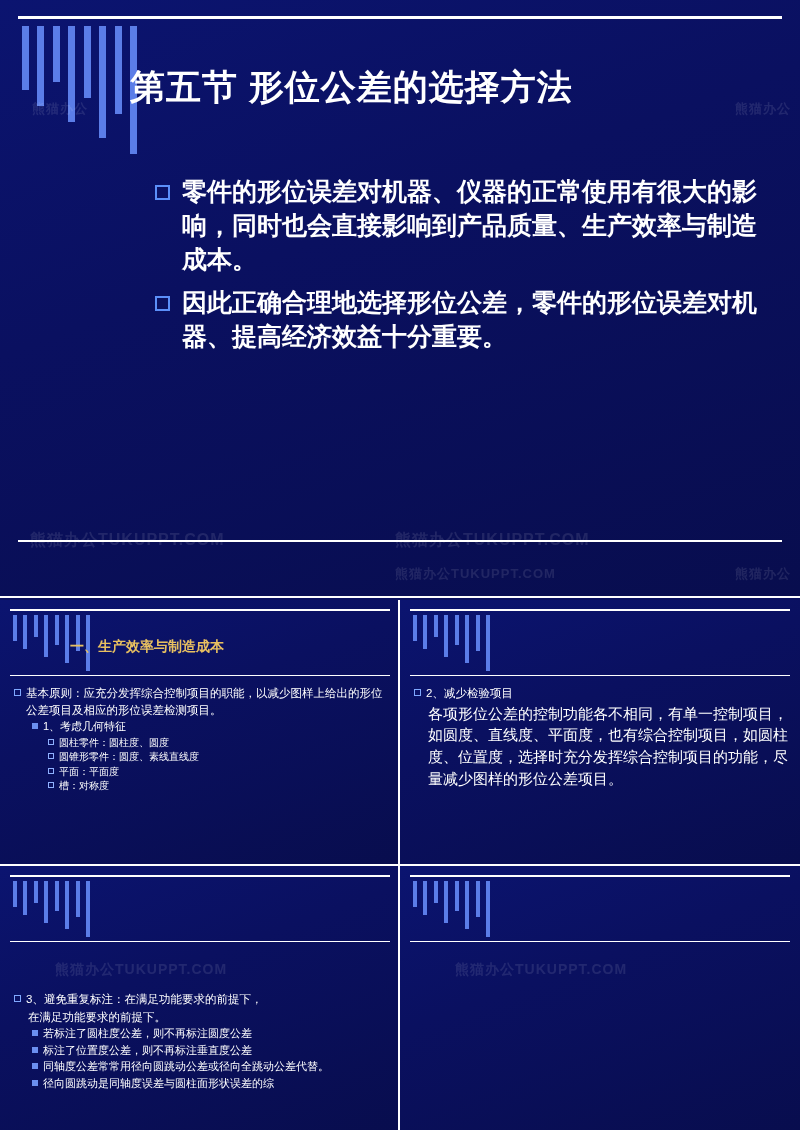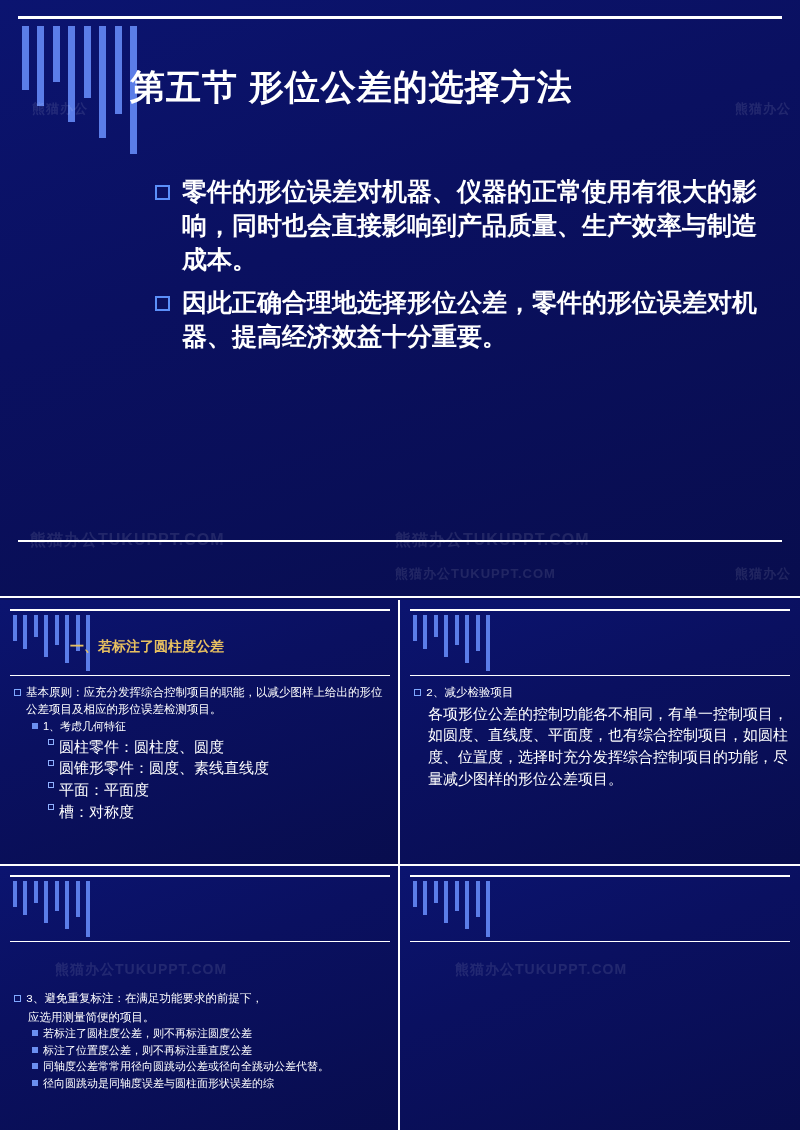--- a/index.html
+++ b/index.html
@@ -64,31 +64,31 @@
     color: #e8c060; font-size: 14px; font-weight: bold;
   }
   .quad .midrule {
     position: absolute; left: 10px; top: 75px; width: 380px; height: 1px;
     background: #ffffff;
   }
   .quad .body {
     position: absolute; left: 14px; top: 85px; width: 376px;
     color: #ffffff;
   }
-  .lvl1 { display: flex; align-items: flex-start; margin-bottom: 1px; font-family: Liberation Mono, monospace; }
+  .lvl1 { display: flex; align-items: flex-start; margin-bottom: 1px; }
   .lvl1 .m { flex: none; width: 7px; height: 7px; border: 1px solid #7fa8ff; margin-top: 4px; margin-right: 5px; }
   .lvl1 .t { font-size: 11.5px; line-height: 1.45; }
 
   .lvl2 { display: flex; align-items: flex-start; margin: 1px 0 1px 18px; }
   .lvl2 .m { flex: none; width: 6px; height: 6px; background: #6b8ff0; margin-top: 4px; margin-right: 5px; }
   .lvl2 .t { font-size: 11px; line-height: 1.4; }
 
   .lvl3 { display: flex; align-items: flex-start; margin: 0 0 0 34px; }
   .lvl3 .m { flex: none; width: 6px; height: 6px; border: 1px solid #8fb0ff; margin-top: 3px; margin-right: 5px; }
-  .lvl3 .t { font-size: 15px; line-height: 1.45; }
+  .lvl3 .t { font-size: 10px; line-height: 1.45; }
 
   .plain { font-size: 11.5px; line-height: 1.45; margin-left: 14px; }
   .plain-indent { font-size: 15px; line-height: 1.45; margin-left: 14px; }
 
   
   .bars span { display: inline-block; background: #5b7de8; vertical-align: top; }
   
   .wm {
     position: absolute; color: rgba(255,255,255,0.10);
     font-size: 16px; font-weight: bold; letter-spacing: 1px;
@@ -141,21 +141,21 @@
   <div class="bars">
     <span style="width:4px;height:26px;"></span>
     <span style="width:4px;height:34px;margin-left:2px;"></span>
     <span style="width:4px;height:22px;margin-left:2px;"></span>
     <span style="width:4px;height:42px;margin-left:2px;"></span>
     <span style="width:4px;height:30px;margin-left:2px;"></span>
     <span style="width:4px;height:48px;margin-left:2px;"></span>
     <span style="width:4px;height:36px;margin-left:2px;"></span>
     <span style="width:4px;height:56px;margin-left:2px;"></span>
   </div>
-  <div class="qtitle">一、若标注了圆柱度公差</div>
+  <div class="qtitle">一、生产效率与制造成本</div>
   <div class="midrule"></div>
 
   <div class="body">
     <div class="lvl1">
       <div class="m"></div>
       <div class="t">基本原则：应充分发挥综合控制项目的职能，以减少图样上给出的形位公差项目及相应的形位误差检测项目。</div>
     </div>
     <div class="lvl2">
       <div class="m"></div>
       <div class="t">1、考虑几何特征</div>
@@ -214,21 +214,21 @@
     <span style="width:4px;height:36px;margin-left:2px;"></span>
     <span style="width:4px;height:56px;margin-left:2px;"></span>
   </div>
   <div class="midrule"></div>
 
   <div class="body" style="top:125px;">
     <div class="lvl1">
       <div class="m"></div>
       <div class="t">3、避免重复标注：在满足功能要求的前提下，</div>
     </div>
-    <div class="plain">应选用测量简便的项目。</div>
+    <div class="plain">在满足功能要求的前提下。</div>
     <div class="lvl2">
       <div class="m"></div>
       <div class="t">若标注了圆柱度公差，则不再标注圆度公差</div>
     </div>
     <div class="lvl2">
       <div class="m"></div>
       <div class="t">标注了位置度公差，则不再标注垂直度公差</div>
     </div>
     <div class="lvl2">
       <div class="m"></div>

